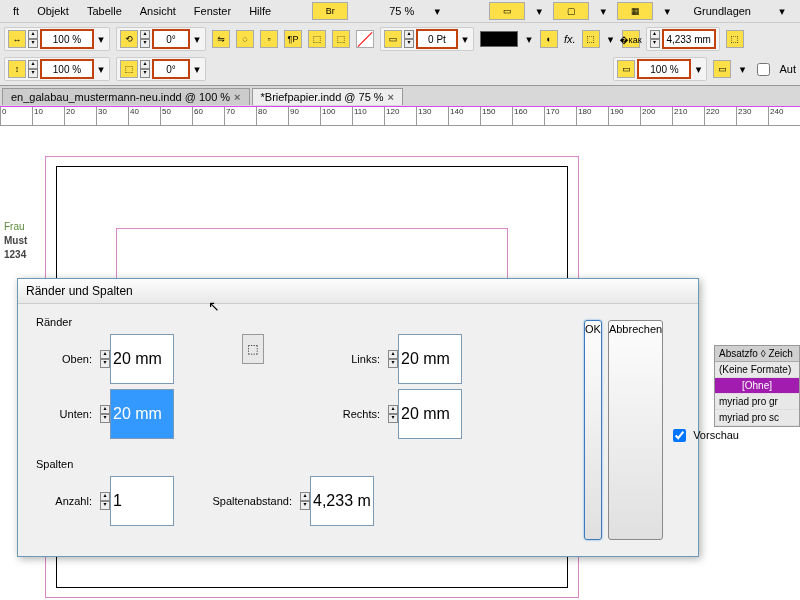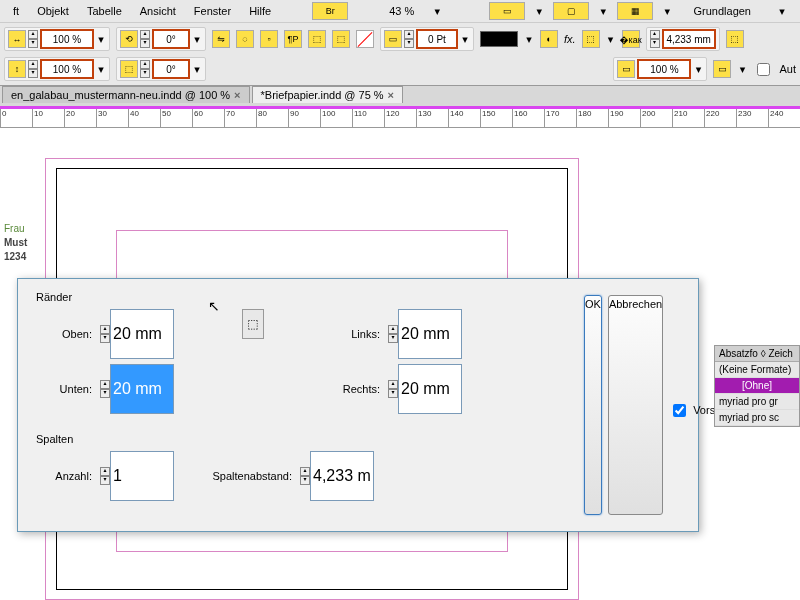--- a/index.html
+++ b/index.html
@@ -5,21 +5,21 @@
 body{margin:0;font-family:Tahoma,Arial,sans-serif;font-size:11px;background:#fff;overflow:hidden;width:800px;height:600px;position:relative}
 .menubar{background:#e8e8e8;height:22px;display:flex;align-items:center;padding:0 4px;border-bottom:1px solid #ccc}
 .menubar span{padding:0 9px;cursor:default}
 .menubar .right{margin-left:auto;display:flex;align-items:center;gap:8px}
 .toolbar{background:#e8e8e8;padding:4px;display:flex;align-items:center;gap:6px;border-bottom:1px solid #999;flex-wrap:wrap}
 .tool-group{display:flex;align-items:center;gap:2px;border:1px solid #ccc;background:#f4f4f4;padding:1px 3px;border-radius:2px}
 .tool-icon{width:16px;height:16px;display:inline-flex;align-items:center;justify-content:center;background:#fde047;border:1px solid #aaa;font-size:9px}
 .num-input{width:46px;height:14px;font-size:10px;border:2px solid #c2410c;text-align:center;background:#fff}
 .spinner{display:inline-flex;flex-direction:column;width:10px}
 .spinner div{height:7px;border:1px solid #888;background:#eee;font-size:6px;line-height:5px;text-align:center}
-.tabbar{background:#d8d8d8;height:20px;display:flex;align-items:flex-start;border-bottom:3px solid #d946ef;padding-left:2px}
+.tabbar{background:#d8d8d8;height:20px;display:flex;align-items:center;border-bottom:1px solid #d946ef;padding-left:2px}
 .tab{background:#eee;border:1px solid #999;border-bottom:none;padding:2px 8px;margin-right:2px;font-size:11px;display:flex;align-items:center;gap:4px}
 .tab.inactive{background:#ccc}
 .tab .close{color:#666;font-weight:bold;cursor:pointer}
 .ruler{height:18px;background:#fff;border-bottom:1px solid #999;display:flex;font-size:8px;color:#333;position:relative;overflow:hidden}
 .ruler .tick{width:30px;border-left:1px solid #999;padding-left:1px;flex-shrink:0}
 .canvas{background:#fff;height:470px;position:relative}
 .page-outline{position:absolute;left:56px;top:40px;width:510px;height:420px;border:1px solid #000}
 .margin-outline{position:absolute;left:116px;top:102px;width:390px;height:320px;border:1px solid #d986c4}
 .bleed{position:absolute;left:45px;top:30px;width:532px;height:440px;border:1px solid #d986c4}
 .obj{position:absolute;left:380px;top:160px;width:88px;height:20px;border:1px dashed #5a8fc4}
@@ -60,21 +60,21 @@
 <div class="menubar">
   <span>ft</span>
   <span>Objekt</span>
   <span>Tabelle</span>
   <span>Ansicht</span>
   <span>Fenster</span>
   <span>Hilfe</span>
   <span style="width:14px"></span>
   <span class="tool-icon">Br</span>
   <span style="width:14px"></span>
-  <span>43 %</span>
+  <span>75 %</span>
   <span class="dd">▾</span>
   <span style="width:20px"></span>
   <span class="tool-icon">▭</span>
     <span class="dd">▾</span>
   <span class="tool-icon">▢</span>
     <span class="dd">▾</span>
   <span class="tool-icon">▦</span>
     <span class="dd">▾</span>
   <div class="right">
     <span>Grundlagen</span>
@@ -217,20 +217,21 @@
       <div class="handle h6"></div>
   </div>
   <div class="addr">
     <div class="g">Frau</div>
     <div style="font-weight:bold">Must</div>
     <div style="font-weight:bold">1234</div>
   </div>
 </div>
 
 <div class="dialog">
+  <div class="dialog-title">Ränder und Spalten</div>
   <div class="dialog-body">
     <div class="dialog-left">
       <div class="fieldset">
         <div class="fieldset-label">Ränder</div>
         <div class="margin-grid">
           <div>
             <div class="field-row">
                 <label>Oben:</label>
                 <div class="field-input">
                   <div class="spinner">

